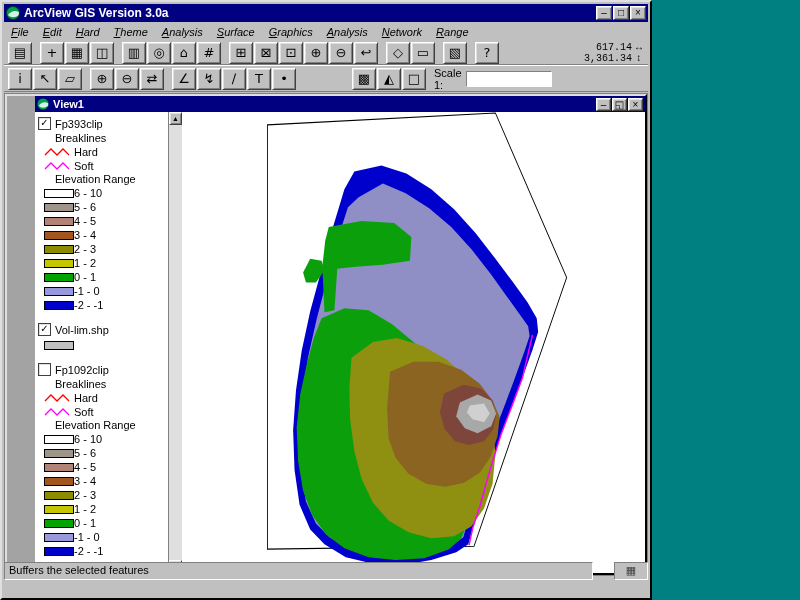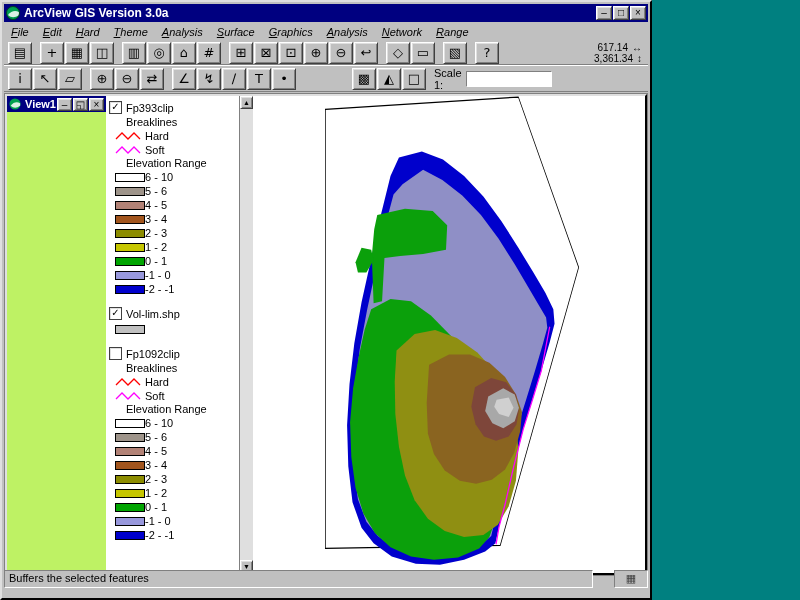--- a/index.html
+++ b/index.html
@@ -20,29 +20,29 @@
   .menu-item{display:inline-block;padding:2px 7px;color:#000;}
   .menu-item::first-letter{text-decoration:underline;}
   
   .toolbar{position:absolute;left:2px;right:2px;display:flex;align-items:center;padding-left:4px;box-sizing:border-box;}
   #toolbar1{top:38px;height:26px;border-bottom:1px solid #ffffff;box-shadow:0 -1px 0 #808080 inset;}
   #toolbar2{top:64px;height:26px;border-bottom:1px solid #808080;}
   .grp{display:flex;margin-right:7px;}
   .tb{width:24px;height:22px;display:flex;align-items:center;justify-content:center;padding:0;margin-right:1px;}
   .tb .g{font-size:13px;line-height:13px;color:#000;font-family:"DejaVu Sans",sans-serif;}
   
-  .coords{margin-left:auto;margin-right:6px;text-align:right;font-size:10px;line-height:11px;color:#000;}
+  .coords{margin-left:auto;margin-right:6px;text-align:right;font-size:10px;line-height:11px;color:#000;font-family:Liberation Mono, monospace;}
   .coords .row{display:flex;justify-content:flex-end;gap:4px;}
   
   .scalebox{margin-left:auto;margin-right:110px;display:flex;align-items:center;gap:4px;font-size:11px;}
   .scale-input{width:80px;height:14px;font-size:11px;border:1px solid;border-color:#808080 #ffffff #ffffff #808080;padding:0 2px;}
   
   .client{position:absolute;left:2px;top:91px;right:2px;bottom:22px;background:#808080;}
-  .viewwin{position:absolute;inset:1px;background:#bef264;border:2px solid;border-color:#dfdfdf #000 #000 #dfdfdf;
-           display:flex;flex-direction:row;box-sizing:border-box;}
+  .viewwin{position:absolute;inset:1px;background:#a3a3a3;border:2px solid;border-color:#dfdfdf #000 #000 #dfdfdf;
+           display:flex;flex-direction:column;box-sizing:border-box;padding-left:28px;}
   .viewtitle{height:16px;background:#000080;color:#fff;display:flex;align-items:center;padding:0 2px;flex:none;}
   .viewtitle .title{font-size:11px;font-weight:bold;margin-left:4px;flex:1;}
   .viewtitle .winbtn{width:15px;height:13px;}
   .viewbody{flex:1;display:flex;min-height:0;background:#fff;}
   
   .toc{width:133px;flex:none;background:#ffffff;overflow:hidden;font-size:11px;color:#000;padding-top:3px;box-sizing:border-box;}
   .theme-head{display:flex;align-items:center;gap:4px;padding:1px 2px 1px 3px;height:15px;}
   .checkbox{width:11px;height:11px;flex:none;background:#fff;border:1px solid #404040;
             box-shadow:1px 1px 0 #dfdfdf inset;font-size:10px;line-height:10px;text-align:center;font-weight:bold;}
   .theme-name{white-space:nowrap;}
@@ -52,21 +52,21 @@
   .zig{flex:none;}
   .theme{margin-bottom:9px;}
   
   .toc-scrollbar{width:13px;flex:none;background:#dfdfdf;display:flex;flex-direction:column;border-left:1px solid #808080;}
   .sb-btn{width:13px;height:13px;flex:none;font-size:7px;line-height:11px;text-align:center;padding:0;color:#000;}
   .sb-track{flex:1;}
   
   .map{flex:1;position:relative;background:#ffffff;min-width:0;}
   .map svg{position:absolute;inset:0;width:100%;height:100%;}
   
-  .statusbar{position:absolute;left:2px;right:2px;bottom:10px;height:18px;display:flex;gap:21px;align-items:stretch;}
+  .statusbar{position:absolute;left:2px;right:2px;bottom:18px;height:18px;display:flex;gap:21px;align-items:stretch;}
   .status-field{flex:1;font-size:11px;line-height:15px;padding:0 4px;border:1px solid;
                 border-color:#808080 #ffffff #ffffff #808080;background:#c0c0c0;white-space:nowrap;overflow:hidden;}
   .status-grid{width:32px;flex:none;border:1px solid;border-color:#808080 #ffffff #ffffff #808080;
                background:#c0c0c0;text-align:center;font-size:11px;line-height:15px;color:#404040;}
   .appicon{width:14px;height:14px;flex:none;}
 </style>
 </head>
 <body>
 
 <div id="app">

